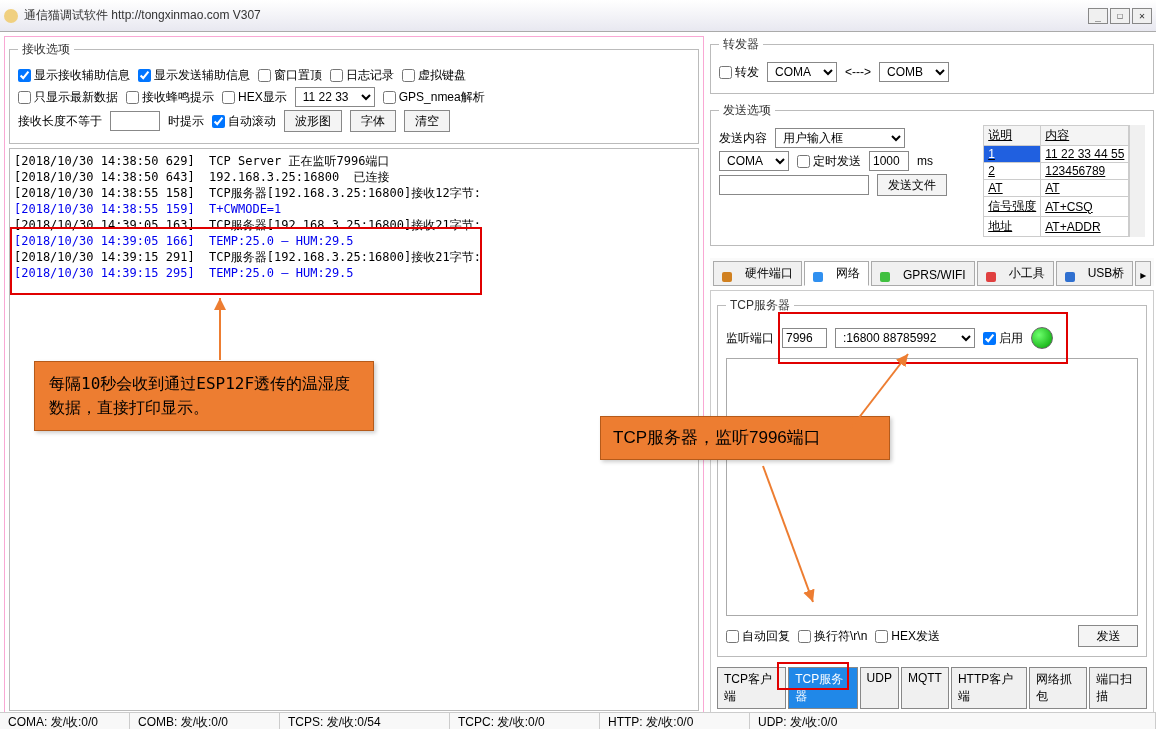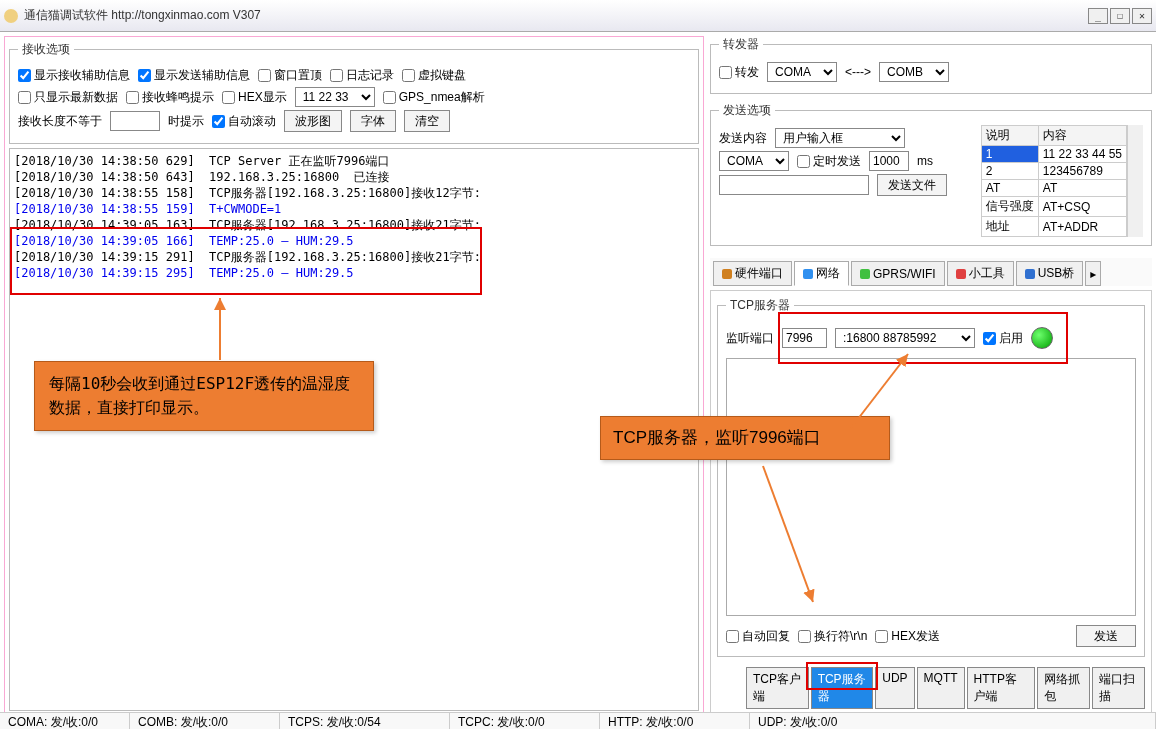--- a/index.html
+++ b/index.html
@@ -130,22 +130,22 @@
       padding: 3px 3px 0 3px;
       overflow: hidden;
     }
     .tab {
       padding: 3px 8px;
       border: 1px solid #aaa;
       background: #f0f0f0;
       font-size: 12px;
       white-space: nowrap;
       display: flex;
-      align-items: center;
-      gap: 3px;
+      align-items: flex-end;
+      gap: 13px;
     }
     .tab.active {
       background: #fff;
       border-bottom: 1px solid #fff;
     }
     .tab-icon { width: 10px; height: 10px; border-radius: 2px; }
     .tcp-server-panel {
       border: 1px solid #ccc;
       padding: 6px;
       flex: 1;
@@ -356,21 +356,21 @@
                 <span>定时发送</span>
               </label>
             <input type="text" style="width: 40px;" value="1000">
             <span>ms</span>
           </div>
           <div class="row">
             <input type="text" style="width: 150px;">
             <button>发送文件</button>
           </div>
         </div>
-        <div style="display:flex;">
+        <div style="display:flex;text-decoration:underline;">
           <table class="send-table">
             <tbody>
                 <tr>
                   <th>说明</th>
                   <th>内容</th>
                 </tr>
             <tr>
                   <td class="sel">1</td>
                   <td>11 22 33 44 55</td>
                 </tr>
@@ -470,21 +470,21 @@
         <svg class="arrow-svg" style="position:absolute; left:35px; top:150px; width:70px; height:145px;">
           <defs>
               <marker id="ah3" markerWidth="8" markerHeight="8" refX="6" refY="3" orient="auto">
             <path d="M0,0 L6,3 L0,6 Z" fill="#ed7d31"></path>
               </marker>
             </defs>
           <line x1="10" y1="2" x2="60" y2="138" stroke="#ed7d31" stroke-width="2" marker-end="url(#ah3)"></line>
         </svg>
       </fieldset>
 
-      <div class="bottom-tabs" style="position:relative;margin-left:29px;">
+      <div class="bottom-tabs" style="position:relative;">
         <div class="btab">TCP客户端</div>
         <div class="btab active">TCP服务器</div>
         <div class="btab">UDP</div>
         <div class="btab">MQTT</div>
         <div class="btab">HTTP客户端</div>
         <div class="btab">网络抓包</div>
         <div class="btab">端口扫描</div>
         <div class="highlight-box" style="left:60px; top:-5px; width:72px; height:28px;"></div>
       </div>
     </div>

